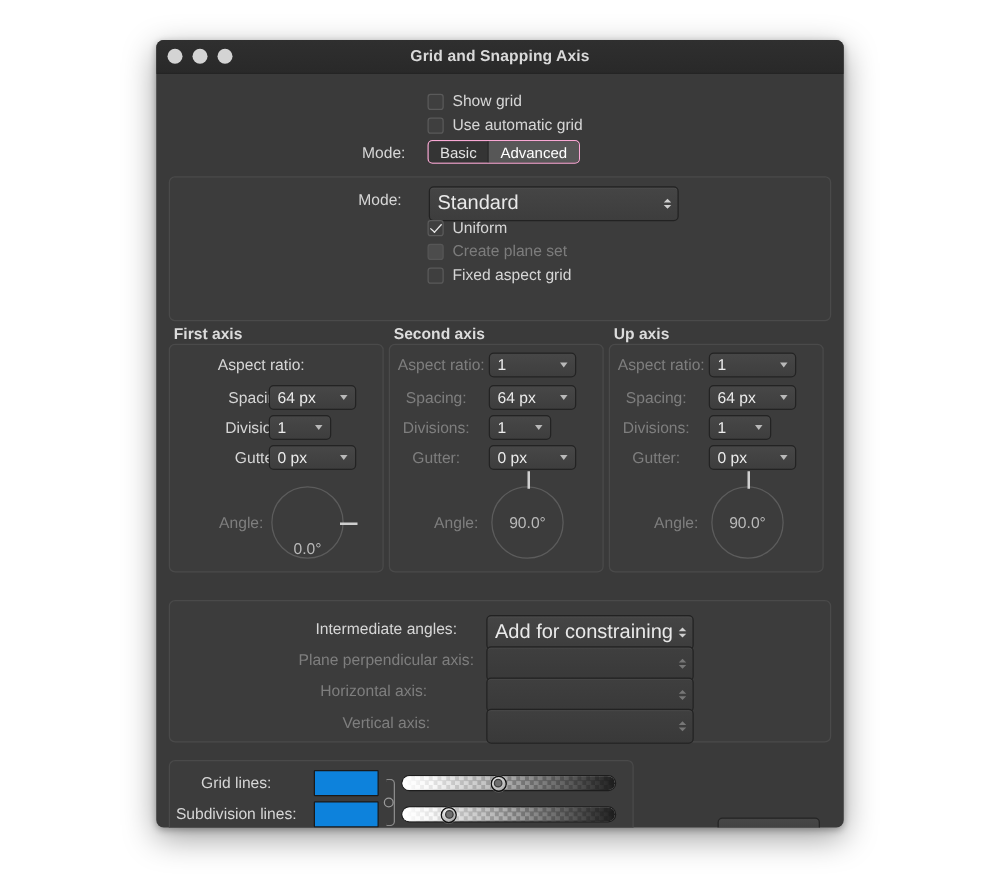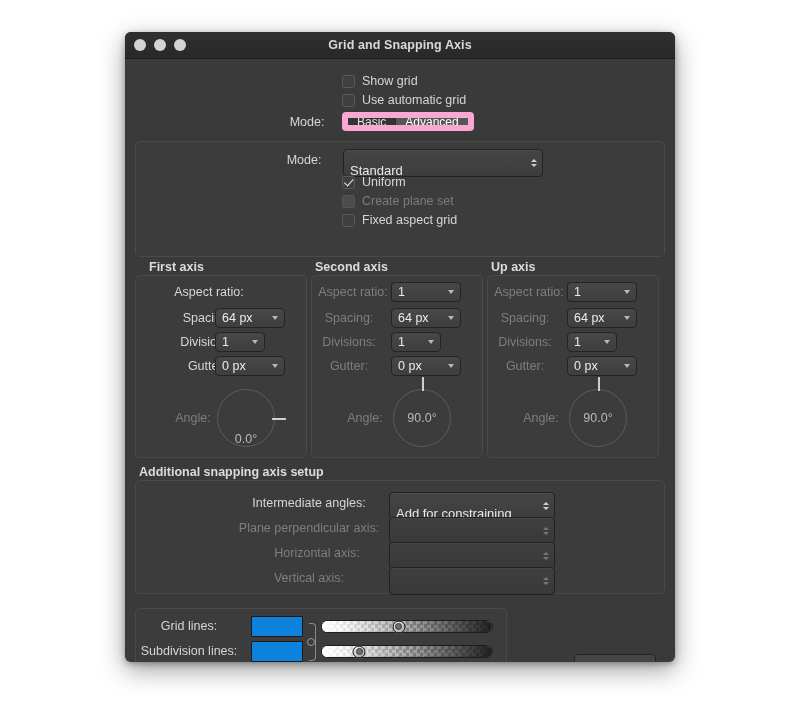--- a/index.html
+++ b/index.html
@@ -56,39 +56,39 @@
     border: solid #ececec; border-width: 0 1.8px 1.8px 0;
     transform: rotate(42deg) translate(-0.5px,-1px);
   }
   .cbox.disabled { background: #4c4c4c; border-color: #565656; }
   .cb-label { font-size: 12.5px; color: #d6d6d6; }
   .cb-label.dim { color: #7c7c7c; }
 
   
   .seg {
     display: inline-flex; border-radius: 4px; overflow: hidden;
-    background: #323232; border: 6px solid #f9a8d4;
+    background: #323232; border: 1px solid #f9a8d4;
     height: 19px;
   }
   .seg div {
     font-size: 12px; color: #e2e2e2;
     padding: 0 9px; display:flex; align-items:center;
     background: #343434;
     border-right: 1px solid #272727;
   }
   .seg div:last-child { border-right: none; }
   .seg div.sel { background: #575757; color: #ffffff; }
 
   
   .popup {
     height: 21px; border-radius: 4px;
     background: linear-gradient(to bottom,#454545,#3d3d3d);
     border: 1px solid #222;
-    display: flex; align-items: flex-start;
-    font-size: 13px; color: #e9e9e9;
+    display: flex; align-items: center;
+    font-size: 16px; color: #e9e9e9;
     padding: 13px 6px; position: relative;
     box-shadow: 0 1px 0 rgba(255,255,255,0.04) inset;
   }
   .popup.disabled { background: linear-gradient(to bottom,#3f3f3f,#393939); color:#6f6f6f; }
   .popup .updown {
     position:absolute; right:5px; top:50%; transform:translateY(-50%);
     display:flex; flex-direction:column; gap:2px;
   }
   .updown i { display:block; width:0; height:0; border-left:3px solid transparent; border-right:3px solid transparent; }
   .updown i.up { border-bottom: 3.5px solid #cfcfcf; }
@@ -256,21 +256,21 @@
       <div class="cb-row" style="position:absolute;left:217px;top:135px;align-items:center;">
         <span class="cbox disabled"></span>
         <span class="cb-label dim">Create plane set</span>
       </div>
 
       <div class="cb-row" style="position:absolute;left:217px;top:154px;">
         <span class="cbox"></span>
         <span class="cb-label">Fixed aspect grid</span>
       </div>
 
-      <div class="gtitle" style="left:24px;top:201px;">First axis</div>
+      <div class="gtitle" style="left:14px;top:201px;">First axis</div>
       <div class="gbox" style="left:10px;top:216px;width:172px;height:183px;"></div>
 
       <div class="lbl" style="position:absolute;left:30px;top:226px;width:108px;">Aspect ratio:</div>
 
       <div class="lbl" style="position:absolute;left:28px;top:252px;width:108px;">Spacing:</div>
       <div class="pull" style="position:absolute;left:90px;top:249px;width:70px;">
         <span>64 px</span>
         <span class="dn1"></span>
       </div>
 
@@ -351,42 +351,41 @@
         <span>0 px</span>
         <span class="dn1"></span>
       </div>
 
       <div class="lbl dim" style="position:absolute;left:376px;top:352px;width:80px;">Angle:</div>
       <div class="dial" style="position:absolute;left:444px;top:330px;">
         <span class="needle north"></span>
         <span class="val dim">90.0°</span>
       </div>
 
-      <div class="gtitle" style="left:14px;top:406px;">Additional snapping axis setup</div>
       <div class="gbox" style="left:10px;top:421px;width:530px;height:114px;"></div>
 
       <div class="lbl" style="position:absolute;left:110px;top:437px;width:148px;">Intermediate angles:</div>
       <div class="popup" style="position:absolute;left:264px;top:433px;width:166px;">
         <span>Add for constraining</span>
         <span class="updown">
             <i class="up"></i>
             <i class="dn"></i>
           </span>
       </div>
 
       <div class="lbl dim" style="position:absolute;left:110px;top:462px;width:148px;">Plane perpendicular axis:</div>
       <div class="popup disabled" style="position:absolute;left:264px;top:458px;width:166px;">
         <span></span>
         <span class="updown">
             <i class="up"></i>
             <i class="dn"></i>
           </span>
       </div>
 
-      <div class="lbl dim" style="position:absolute;left:118px;top:487px;width:148px;">Horizontal axis:</div>
+      <div class="lbl dim" style="position:absolute;left:100px;top:487px;width:148px;">Horizontal axis:</div>
       <div class="popup disabled" style="position:absolute;left:264px;top:483px;width:166px;">
         <span></span>
         <span class="updown">
             <i class="up"></i>
             <i class="dn"></i>
           </span>
       </div>
 
       <div class="lbl dim" style="position:absolute;left:110px;top:512px;width:148px;">Vertical axis:</div>
       <div class="popup disabled" style="position:absolute;left:264px;top:508px;width:166px;">

